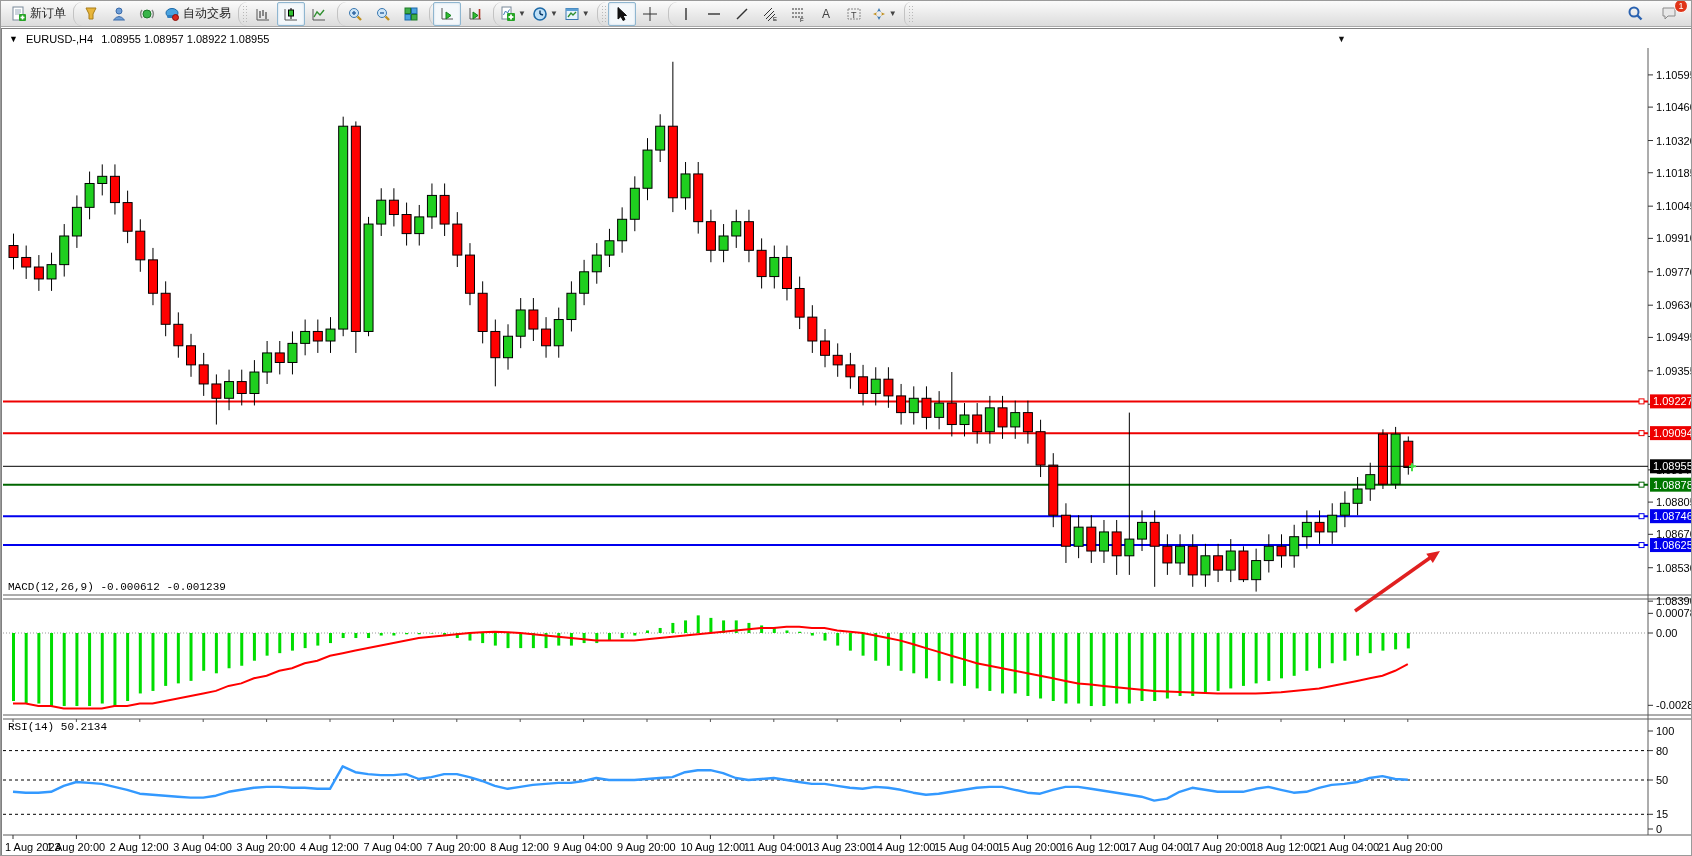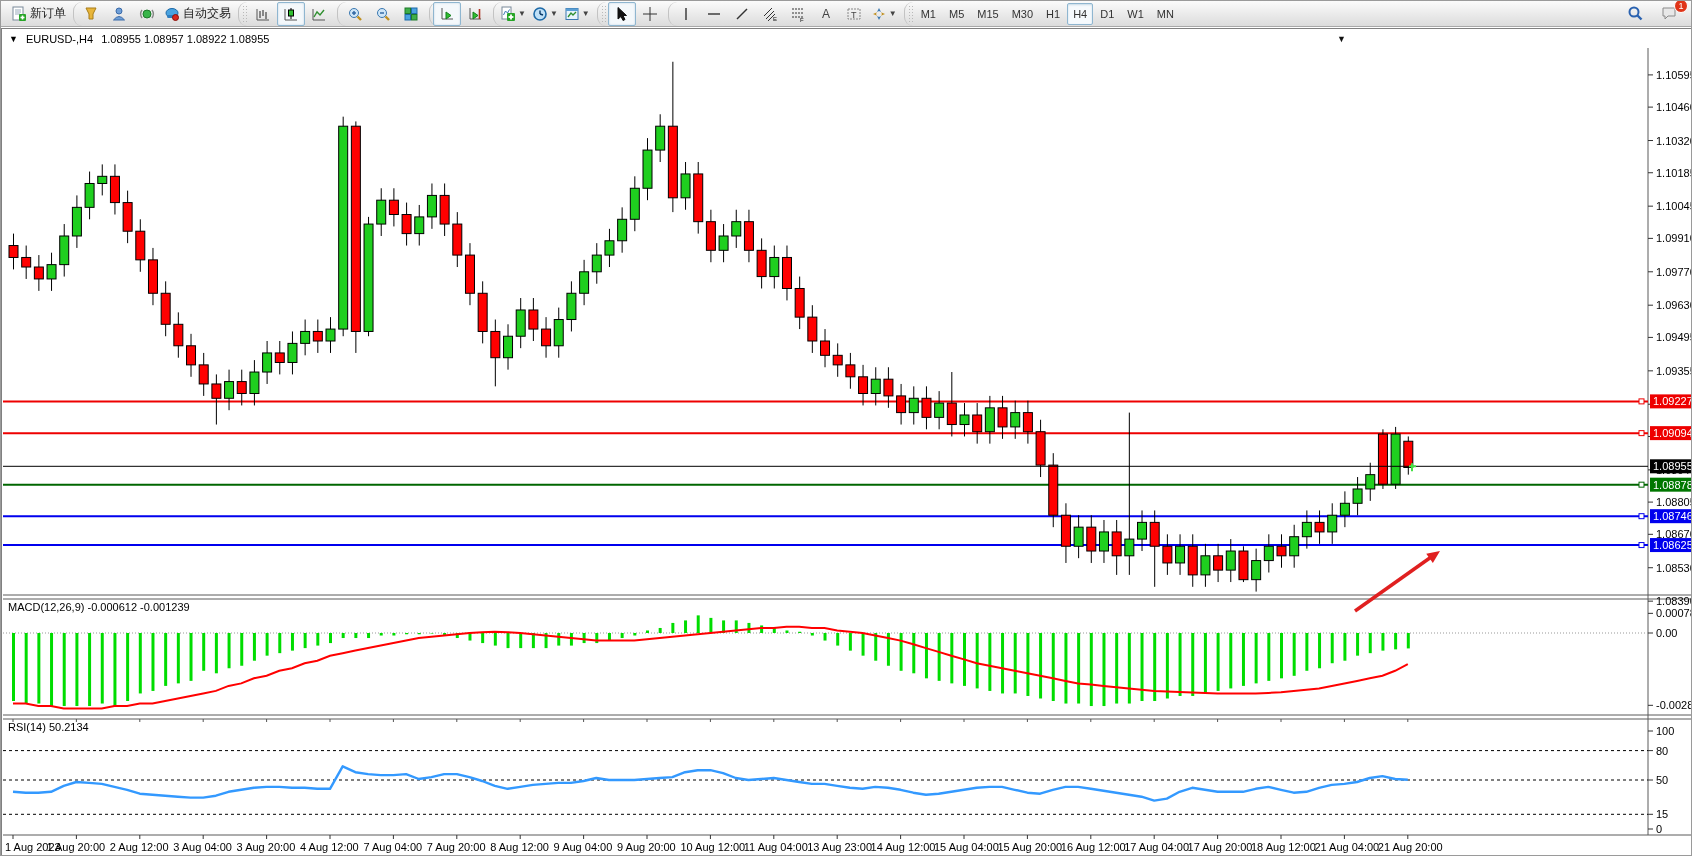--- a/index.html
+++ b/index.html
@@ -233,31 +233,20 @@
             <path d="M8 2 L10 6 L8 5 L6 6 Z" fill="#3a78b0"></path>
             <path d="M8 14 L10 10 L8 11 L6 10 Z" fill="#3a78b0"></path>
             <path d="M2 8 L6 6.2 L5 8 L6 9.8 Z" fill="#c09020"></path>
             <path d="M14 8 L10 6.2 L11 8 L10 9.8 Z" fill="#c09020"></path>
           </svg>
         <span class="tb-caret">▼</span>
       </div>
     </div>
     <div class="tb-group">
       <div class="tb-grip"></div>
-      <div id="period-buttons" style="display:flex;gap:1px;">
-          <div class="p-btn">M1</div>
-          <div class="p-btn">M5</div>
-          <div class="p-btn">M15</div>
-          <div class="p-btn">M30</div>
-          <div class="p-btn">H1</div>
-          <div class="p-btn pressed">H4</div>
-          <div class="p-btn">D1</div>
-          <div class="p-btn">W1</div>
-          <div class="p-btn">MN</div>
-        </div>
     </div>
     <div id="tb-right">
       <div class="tb-btn">
         <svg width="17" height="17">
             <circle cx="7" cy="7" r="4.5" fill="none" stroke="#2a62b0" stroke-width="2"></circle>
             <line x1="10.5" y1="10.5" x2="14.5" y2="14.5" stroke="#2a62b0" stroke-width="2.4"></line>
           </svg>
       </div>
       <div class="tb-btn" style="position:relative;">
         <svg width="17" height="17">
@@ -771,17 +760,17 @@
           <line x1="1341.3999999999999" y1="671" x2="1341.3999999999999" y2="674" stroke="#555"></line>
           <text x="1311.3999999999999" y="803" font-size="11" font-family="Liberation Sans, sans-serif" fill="#000">21 Aug 04:00</text>
           <line x1="1404.8" y1="787" x2="1404.8" y2="791" stroke="#333"></line>
           <line x1="1404.8" y1="671" x2="1404.8" y2="674" stroke="#555"></line>
           <text x="1374.8" y="803" font-size="11" font-family="Liberation Sans, sans-serif" fill="#000">21 Aug 20:00</text>
           <g>
             <line x1="1352" y1="563" x2="1431" y2="507" stroke="#e02020" stroke-width="3.5"></line>
             <polygon points="1437,503 1429.8485799394184,515.035663301917 1423.2644190855278,505.7081020922385" fill="#e02020"></polygon>
           </g>
         </svg>
-      <div class="pane-label" id="macd-label" style="top: 553px;">MACD(12,26,9) -0.000612 -0.001239</div>
-      <div class="pane-label" id="rsi-label" style="top: 673px;">RSI(14) 50.2134</div>
+      <div class="pane-label" id="macd-label" style="top: 533px; font-family: Liberation Mono, monospace;">MACD(12,26,9) -0.000612 -0.001239</div>
+      <div class="pane-label" id="rsi-label" style="top: 673px; font-family: Liberation Mono, monospace;">RSI(14) 50.2134</div>
     </div>
   </div>
 </div>
 
 </body></html>

